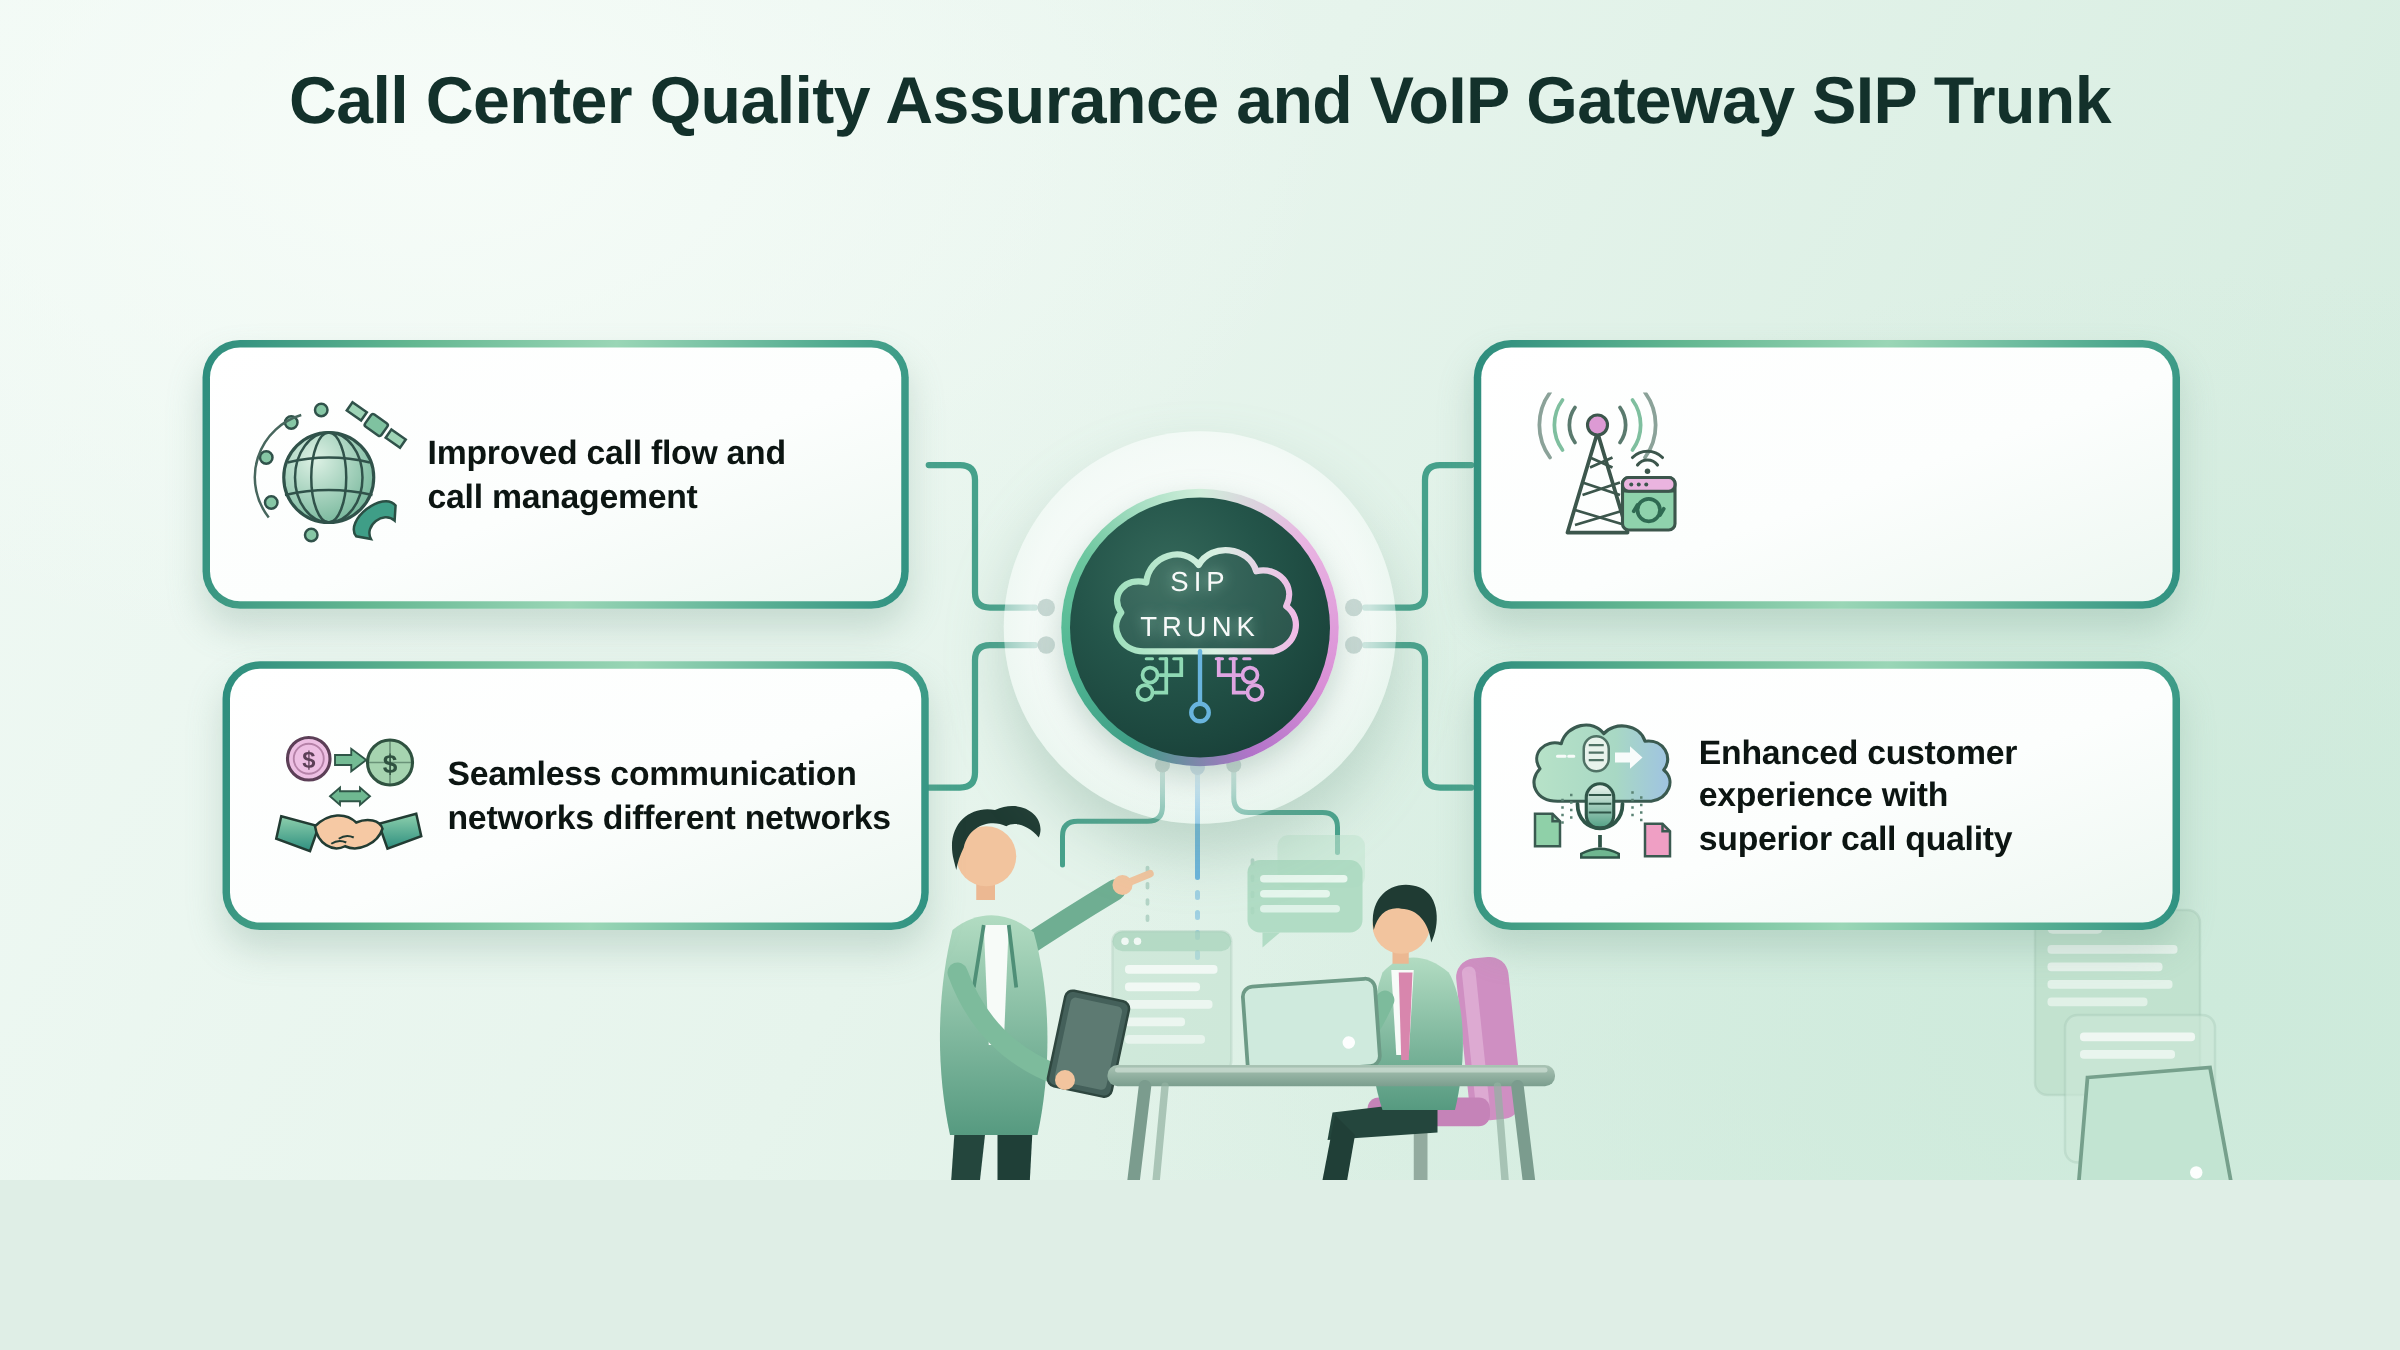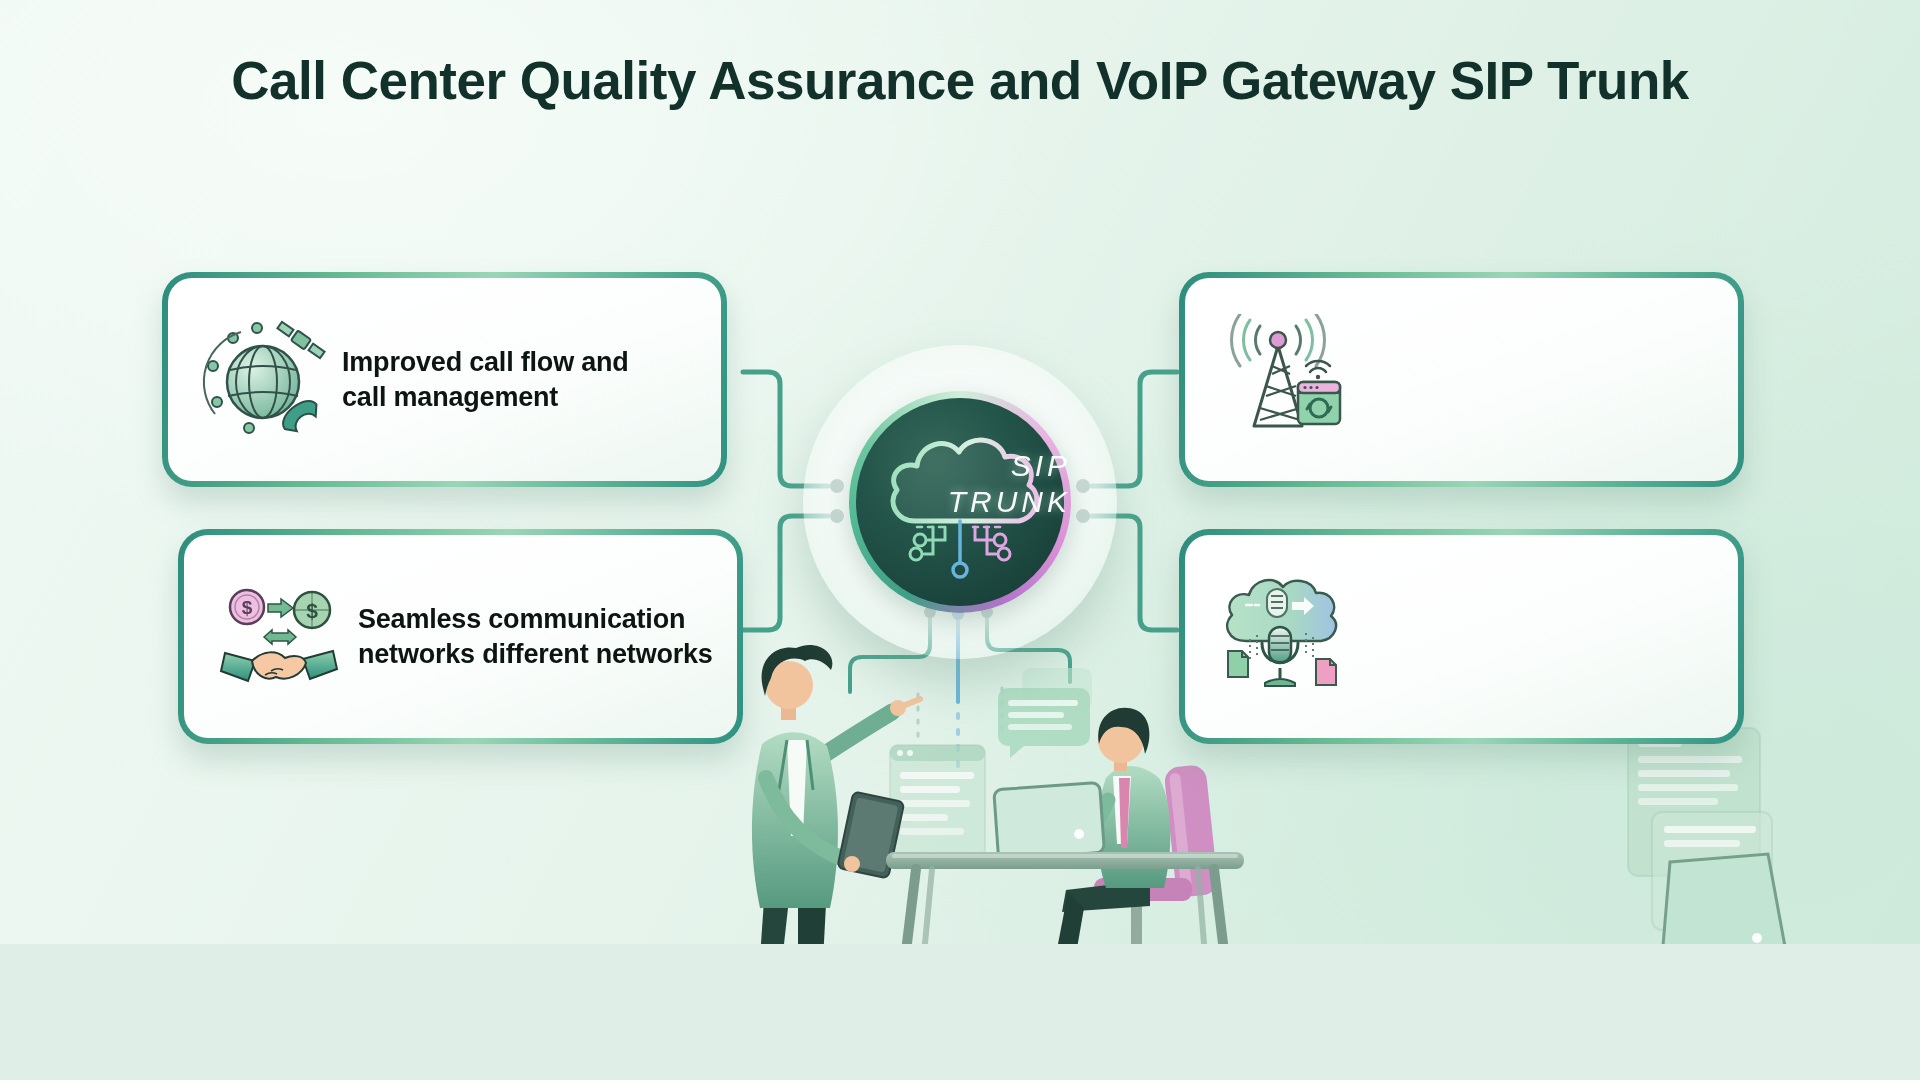--- a/index.html
+++ b/index.html
@@ -28,22 +28,22 @@
   
   .hub-halo{position:absolute;left:803px;top:345px;width:314px;height:314px;border-radius:50%;
         background:radial-gradient(circle at 50% 45%, rgba(255,255,255,0.95) 0%, rgba(248,252,250,0.75) 58%, rgba(240,248,244,0.25) 78%, rgba(240,248,244,0) 100%);
         box-shadow:0 24px 45px rgba(128,168,150,0.38);}
   .hub-ring{position:absolute;left:849px;top:391px;width:222px;height:222px;border-radius:50%;
         background:conic-gradient(from 0deg,#cfeeda 0%,#e9b4e2 14%,#d98fd6 32%,#b173c9 44%,#3f9e86 58%,#52b894 72%,#6ec7a0 84%,#a9dfc4 93%,#cfeeda 100%);
         box-shadow:0 10px 24px rgba(110,150,132,0.35);}
   .hub-core{position:absolute;left:7px;top:7px;right:7px;bottom:7px;border-radius:50%;overflow:hidden;
         background:radial-gradient(circle at 38% 30%, #35685a 0%, #24554a 38%, #1c473e 68%, #143630 100%);}
   .hub-core svg{position:absolute;left:0;top:0;}
-  .hub-label{position:absolute;left:849px;top:448px;width:222px;text-align:right;color:rgba(255,255,255,0.96);
-        font-size:30px;font-weight:500;line-height:36px;letter-spacing:4px;text-shadow:0 0 10px rgba(190,240,215,0.6);font-style:italic;}
+  .hub-label{position:absolute;left:849px;top:448px;width:222px;text-align:center;color:rgba(255,255,255,0.96);
+        font-size:22px;font-weight:500;line-height:36px;letter-spacing:4px;text-shadow:0 0 10px rgba(190,240,215,0.6);}
   .overlay{position:absolute;left:0;top:0;pointer-events:none;}
 </style>
 </head>
 <body>
 
 <div class="stage">
 
   <h1 class="page-title">Call Center Quality Assurance and VoIP Gateway SIP Trunk</h1>
 
   <svg class="overlay" width="1920" height="1080" viewBox="0 0 1920 1080">
@@ -379,16 +379,19 @@
           <g>
             <path d="M -52 14 H -38 L -32 20 V 40 H -52 Z" fill="#8fd0a8" stroke="#3a5a50" stroke-width="2"></path>
             <path d="M -38 14 V 20 H -32" fill="none" stroke="#3a5a50" stroke-width="2"></path>
           </g>
           <g>
             <path d="M 36 22 H 50 L 56 28 V 48 H 36 Z" fill="#ef9fc4" stroke="#3a5a50" stroke-width="2"></path>
             <path d="M 50 22 V 28 H 56" fill="none" stroke="#3a5a50" stroke-width="2"></path>
           </g>
         </svg>
       </div>
+      <div class="card-text">Enhanced customer
+experience with
+superior call quality</div>
     </div>
   </div>
 
 </div>
 
 </body></html>

